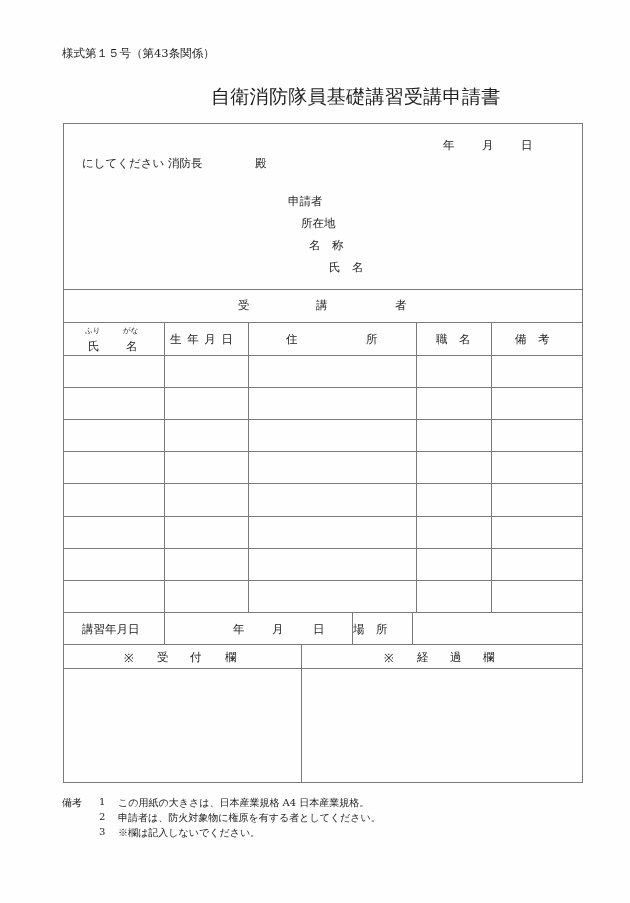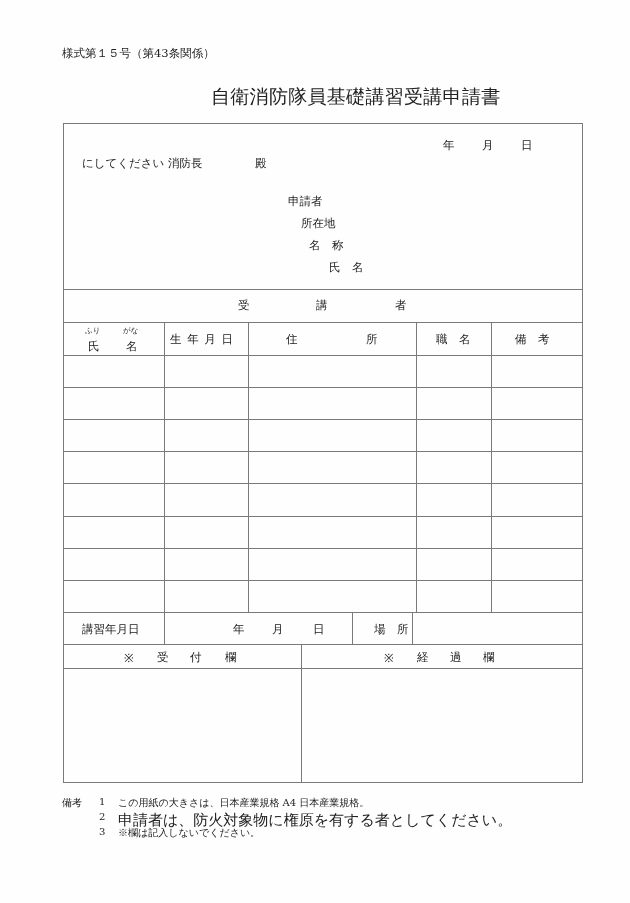--- a/index.html
+++ b/index.html
@@ -126,31 +126,31 @@
       <div class="abs" style="left: 249px; top: 581px; width: 167px; height: 31px;"></div>
       <div class="abs" style="left: 417px; top: 581px; width: 74px; height: 31px;"></div>
       <div class="abs" style="left: 492px; top: 581px; width: 90px; height: 31px;"></div>
     </div>
   </div>
 
 <div class="abs" style="left:82px;top:622px;text-align:right;">講習年月日</div>
 <div class="abs" style="left:233px;top:622px;">年</div>
 <div class="abs" style="left:272px;top:622px;">月</div>
 <div class="abs" style="left:313px;top:622px;">日</div>
-<div class="abs" style="left:374px;top:622px;font-family:Liberation Serif, serif;">場　所</div>
+<div class="abs" style="left:353px;top:622px;font-family:Liberation Serif, serif;">場　所</div>
 <div class="abs" style="left:413px;top:613px;width:168px;height:30px;"></div>
 
 <div class="abs" style="left:124px;top:650px;">※</div>
 <div class="abs" style="left:157px;top:650px;">受</div>
 <div class="abs" style="left:190px;top:650px;">付</div>
 <div class="abs" style="left:225px;top:650px;">欄</div>
 <div class="abs" style="left:384px;top:650px;">※</div>
 <div class="abs" style="left:417px;top:650px;">経</div>
 <div class="abs" style="left:450px;top:650px;">過</div>
 <div class="abs" style="left:483px;top:650px;">欄</div>
 
 <div class="abs" style="left:62px;top:796px;font-size:10px;">備考</div>
 <div class="abs" style="left:99px;top:796px;font-size:10px;">1</div>
 <div class="abs" style="left:118px;top:796px;font-size:10px;">この用紙の大きさは、日本産業規格 A4 日本産業規格。</div>
 <div class="abs" style="left:99px;top:811px;font-size:10px;">2</div>
-<div class="abs" style="left:118px;top:811px;font-size:15px;font-family:Liberation Mono, monospace;">申請者は、防火対象物に権原を有する者としてください。</div>
+<div class="abs" style="left:118px;top:811px;font-size:10px;font-family:Liberation Mono, monospace;">申請者は、防火対象物に権原を有する者としてください。</div>
 <div class="abs" style="left:99px;top:826px;font-size:10px;">3</div>
 <div class="abs" style="left:118px;top:826px;font-size:10px;">※欄は記入しないでください。</div>
 
 </body></html>

